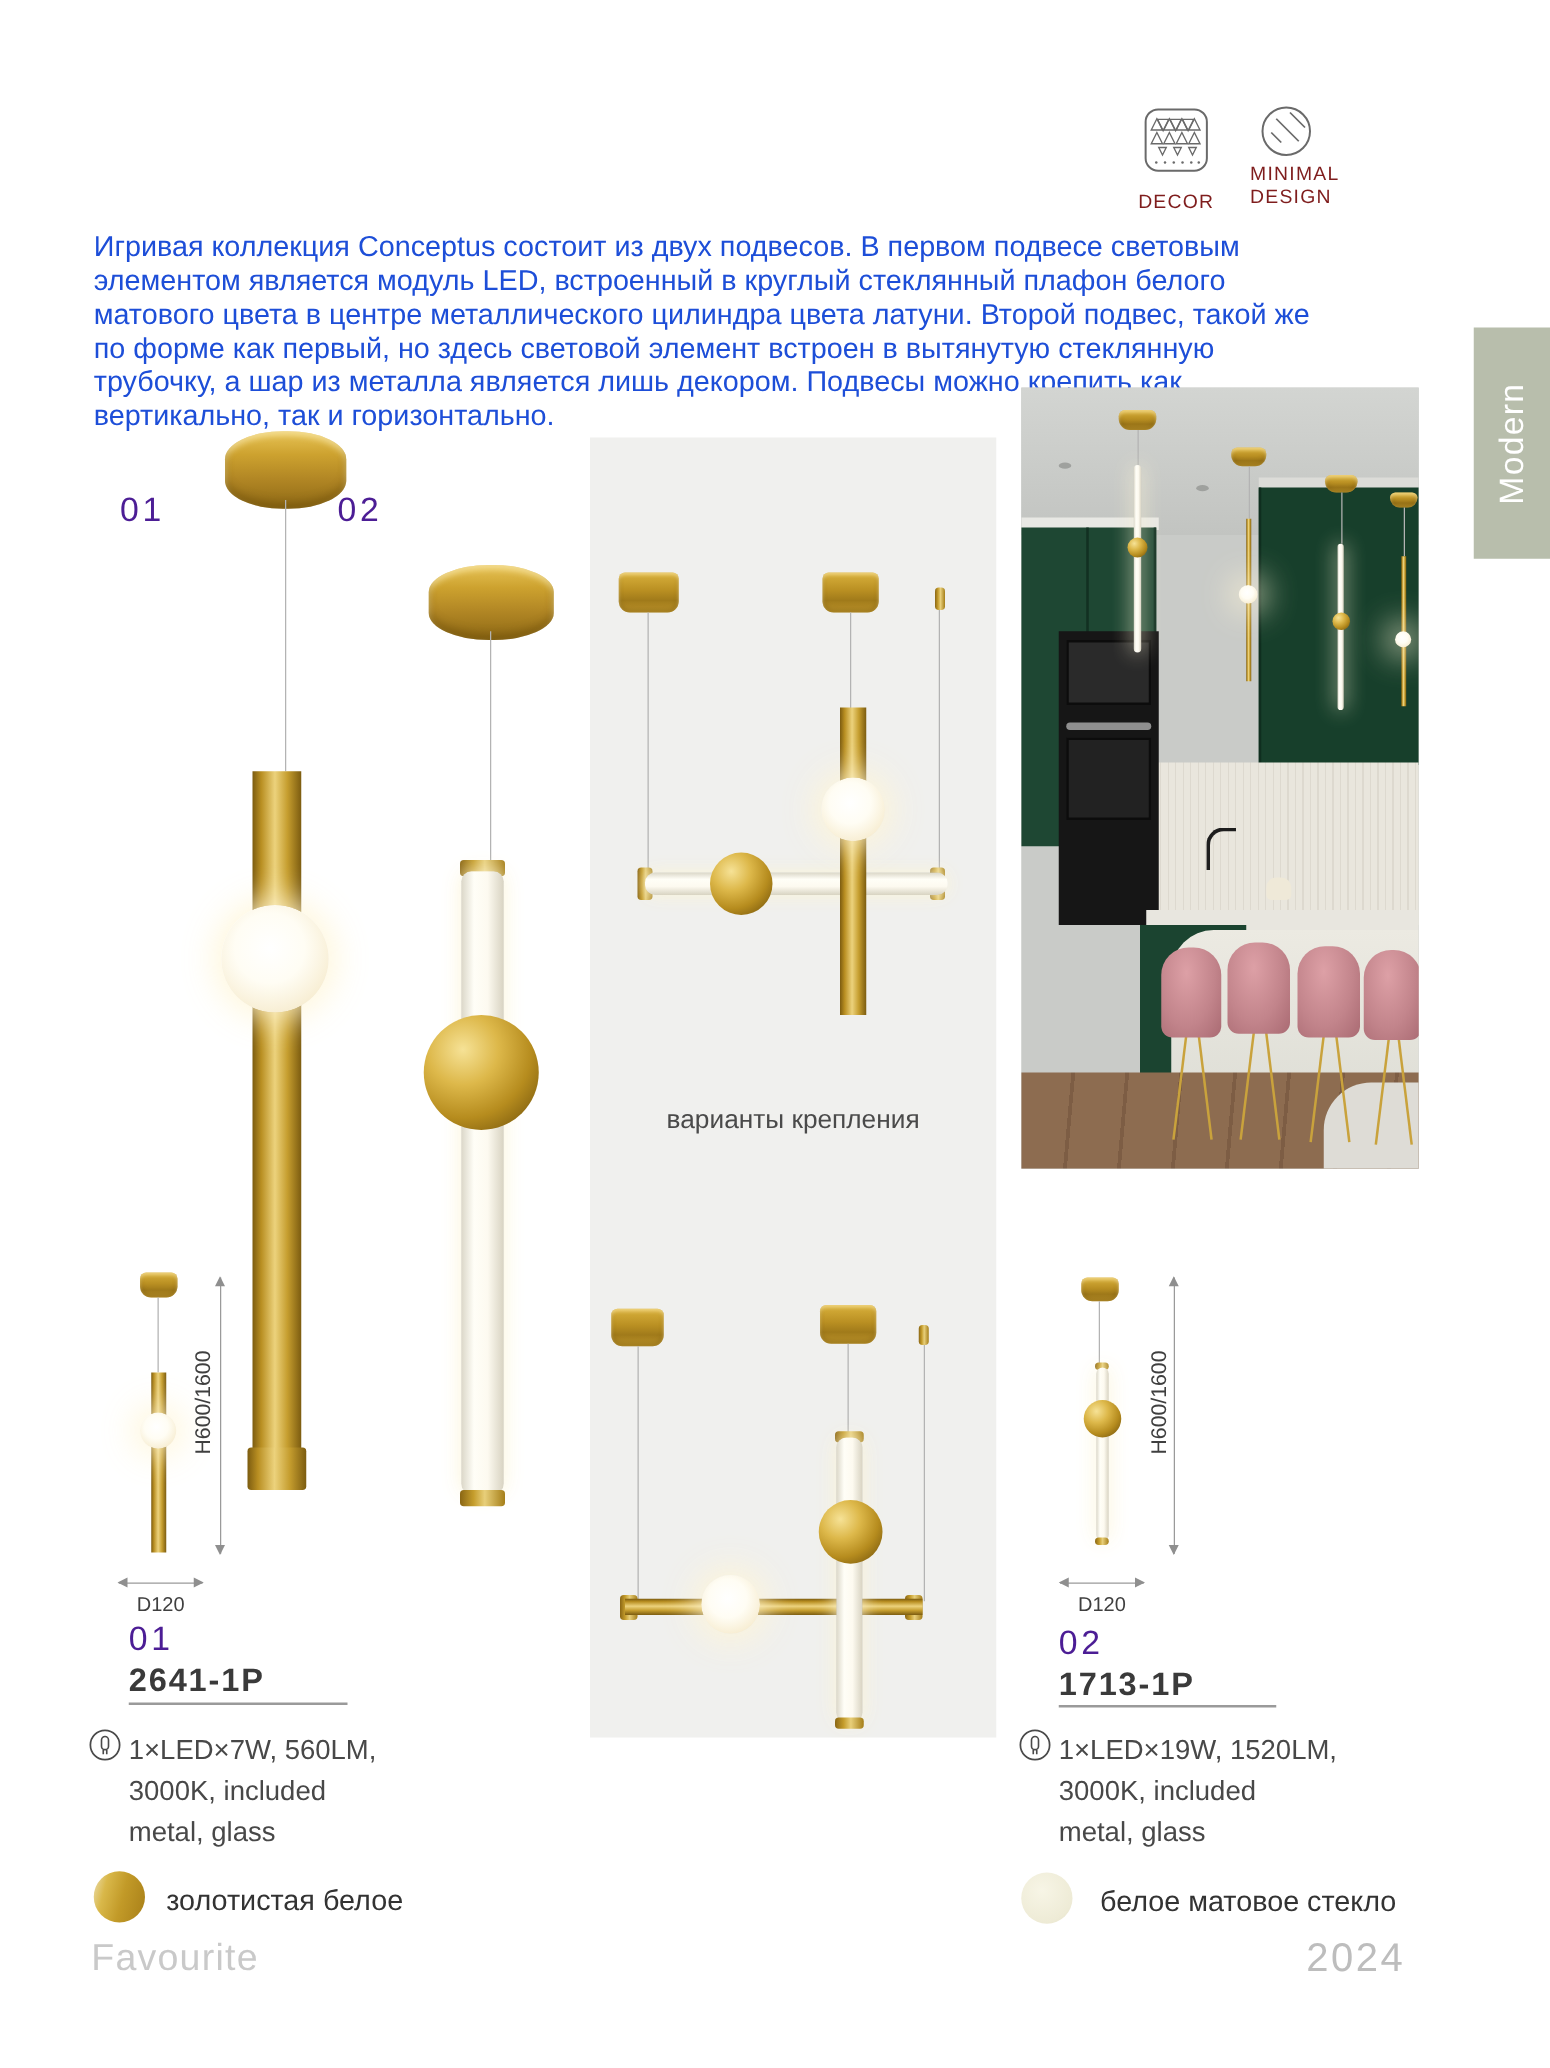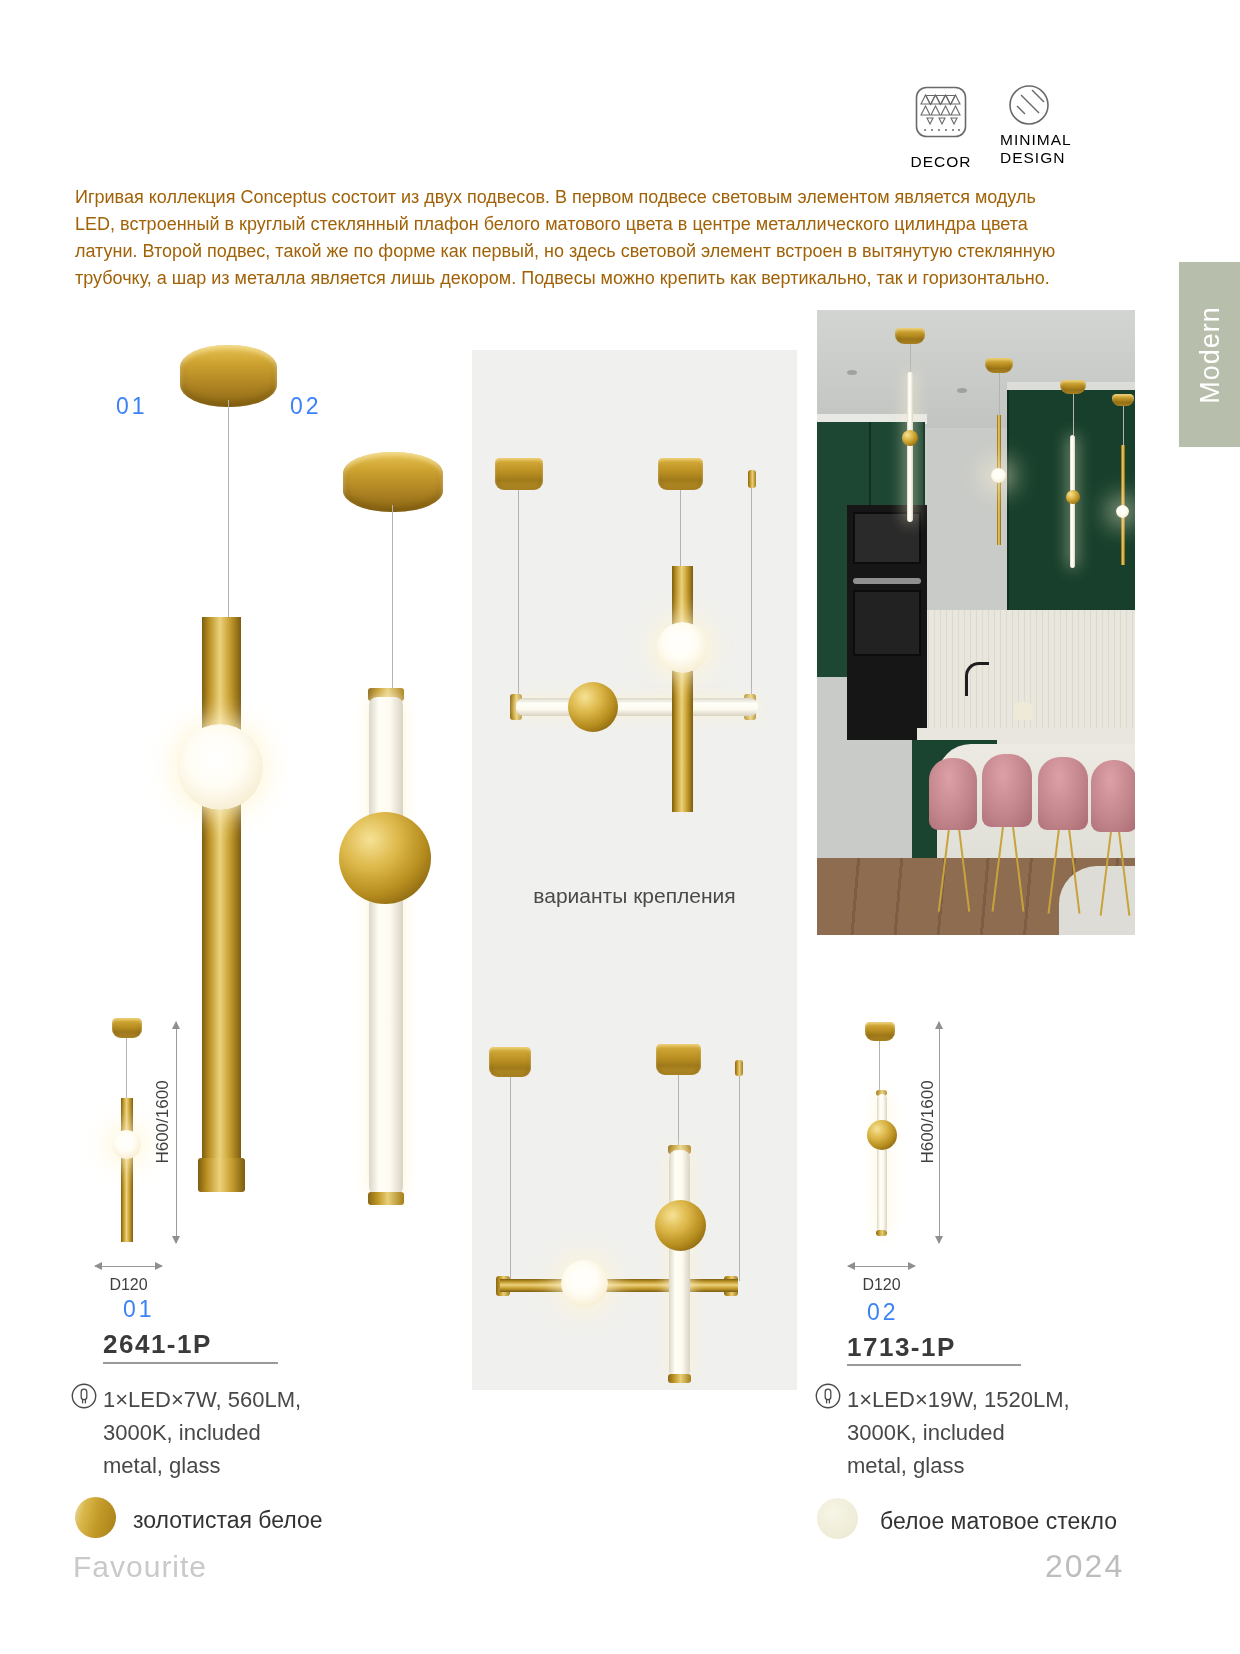--- a/index.html
+++ b/index.html
@@ -2,24 +2,24 @@
 <html><head>
 <meta charset="utf-8">
 <style>
   * { margin:0; padding:0; box-sizing:border-box; }
   body { font-family:"Liberation Sans", sans-serif; background:#ffffff; color:#3d3d3d; }
   .page { position:relative; width:1240px; height:1654px; background:#fff; overflow:hidden; }
   .abs { position:absolute; }
 
   
   .title { position:absolute; left:72px; top:58px; font-size:95px; font-weight:300; letter-spacing:4px; color:#3e3e3e; }
-  .badge-label { position:absolute; font-size:15.5px; color:#000000; letter-spacing:1px; }
-
-  
-  .desc { position:absolute; left:75px; top:184px; width:988px; font-size:18px; line-height:27px; color:#a16207; }
+  .badge-label { position:absolute; font-size:15.5px; color:#7f1d1d; letter-spacing:1px; }
+
+  
+  .desc { position:absolute; left:75px; top:184px; width:988px; font-size:23px; line-height:27px; color:#1d4ed8; }
 
   
   .modern-tab { position:absolute; left:1179px; top:262px; width:61px; height:185px; background:#b8beac; }
   .modern-tab span { position:absolute; left:50%; top:50%; transform:translate(-50%,-50%) rotate(-90deg); color:#fff; font-size:27px; letter-spacing:1px; white-space:nowrap; }
 
   
   .cable { position:absolute; width:1px; background:#b3b3b3; }
   .canopy { position:absolute; border-radius:48% / 36%;
     background:linear-gradient(180deg,#e7c356 0%,#cda22f 30%,#b18624 62%,#8f6a15 100%);
     box-shadow:inset 0 -5px 7px rgba(90,60,0,.35), inset 0 3px 5px rgba(255,240,180,.7); }
@@ -36,21 +36,21 @@
     background:radial-gradient(circle at 45% 40%, #ffffff 0%, #fffdf4 40%, #f8efd6 72%, #eee0ba 100%);
     box-shadow:0 0 26px 6px rgba(255,246,214,.85); }
   .brass-bit { position:absolute; border-radius:3px;
     background:linear-gradient(90deg,#8a6614,#c59d2c 30%,#e8cf7a 55%,#a57e18 100%); }
 
   
   .variants-panel { position:absolute; left:472px; top:350px; width:325px; height:1040px; background:#f0f0ee; }
   .variants-caption { position:absolute; left:0; top:534px; width:100%; text-align:center; font-size:21px; color:#4a4a4a; }
 
   
-  .num-label { position:absolute; font-size:23px; letter-spacing:3px; color:#3b82f6;margin-left:20px; }
+  .num-label { position:absolute; font-size:27px; letter-spacing:3px; color:#4c1d95; }
   .code-label { position:absolute; font-size:26px; letter-spacing:1.5px; font-weight:700; color:#3a3a3a; }
   .divider { position:absolute; height:2px; background:#9a9a9a; }
   .specs { position:absolute; font-size:22px; line-height:33px; color:#484848; }
 
   
   .dim-v { position:absolute; width:1px; background:#9a9a9a; }
   .dim-h { position:absolute; height:1px; background:#9a9a9a; }
   .tri-up { position:absolute; top:-1px; left:-4px; width:0; height:0; border-left:4px solid transparent; border-right:4px solid transparent; border-bottom:8px solid #8f8f8f; }
   .tri-down { position:absolute; bottom:-1px; left:-4px; width:0; height:0; border-left:4px solid transparent; border-right:4px solid transparent; border-top:8px solid #8f8f8f; }
   .tri-left { position:absolute; left:-1px; top:-4px; width:0; height:0; border-top:4px solid transparent; border-bottom:4px solid transparent; border-right:8px solid #8f8f8f; }

